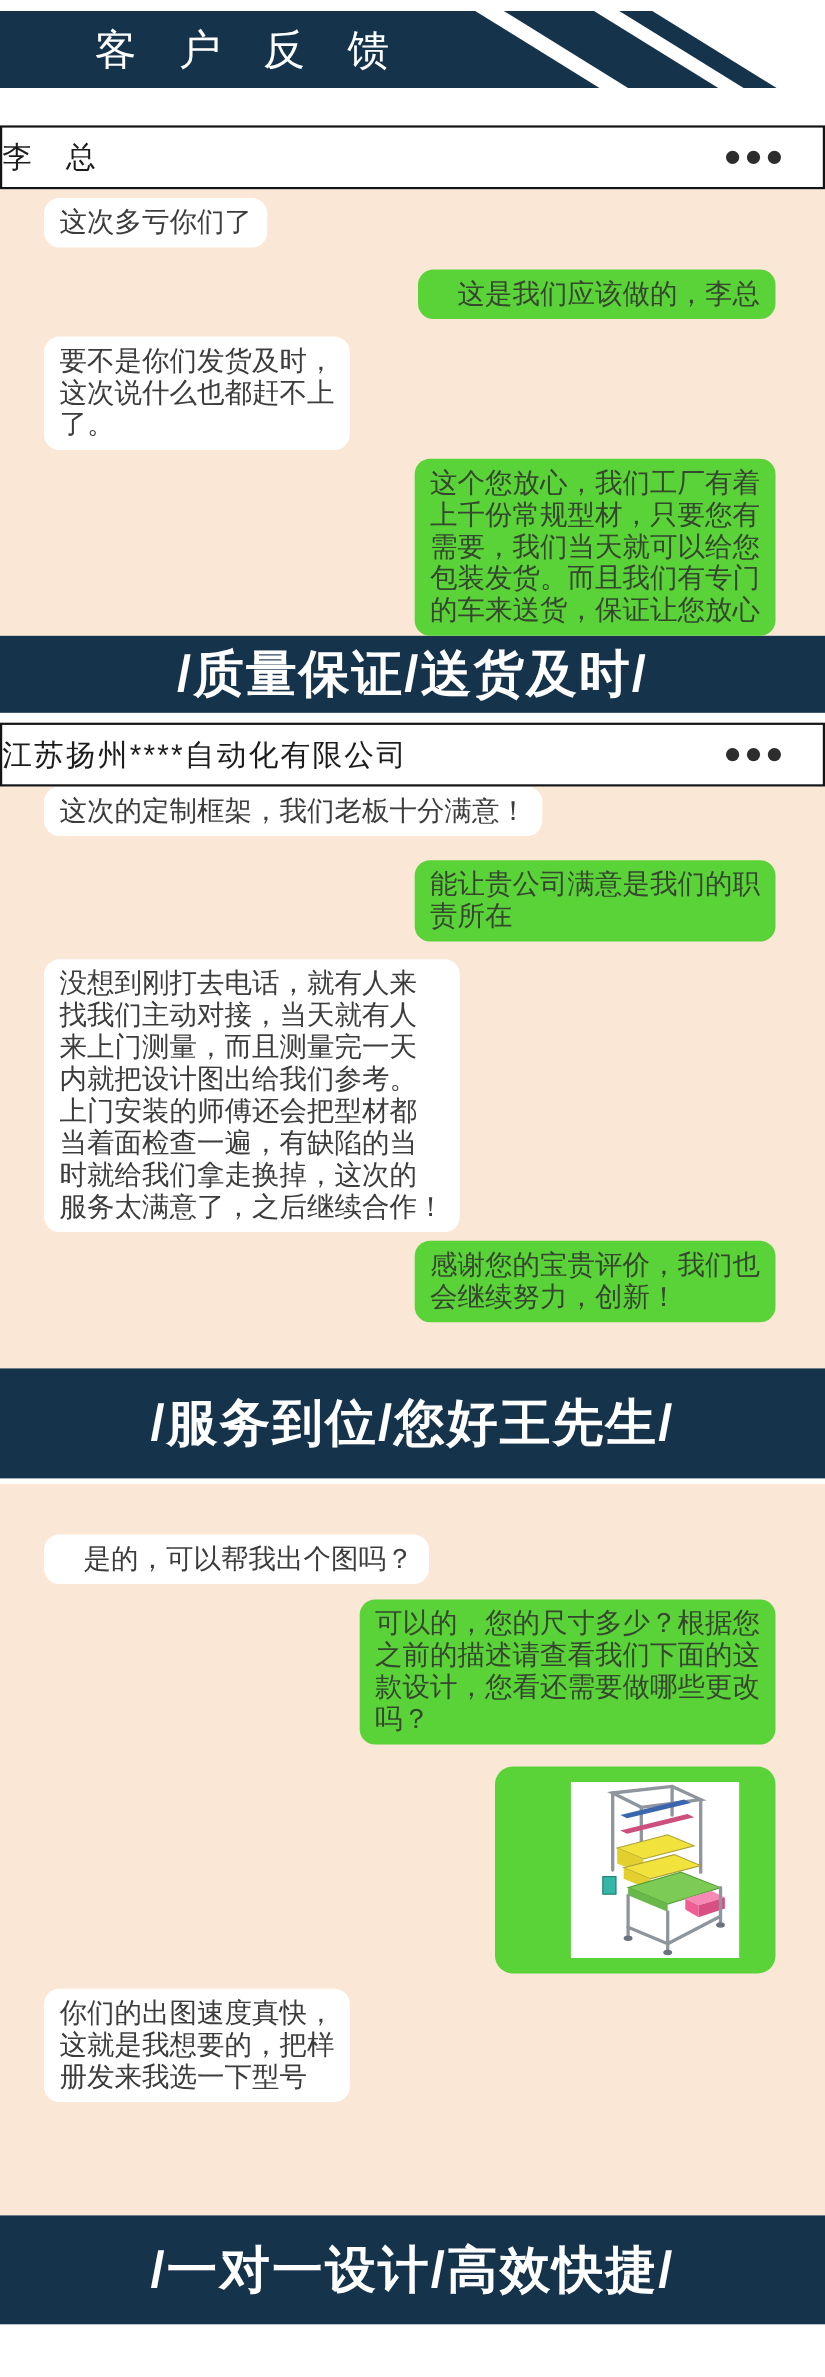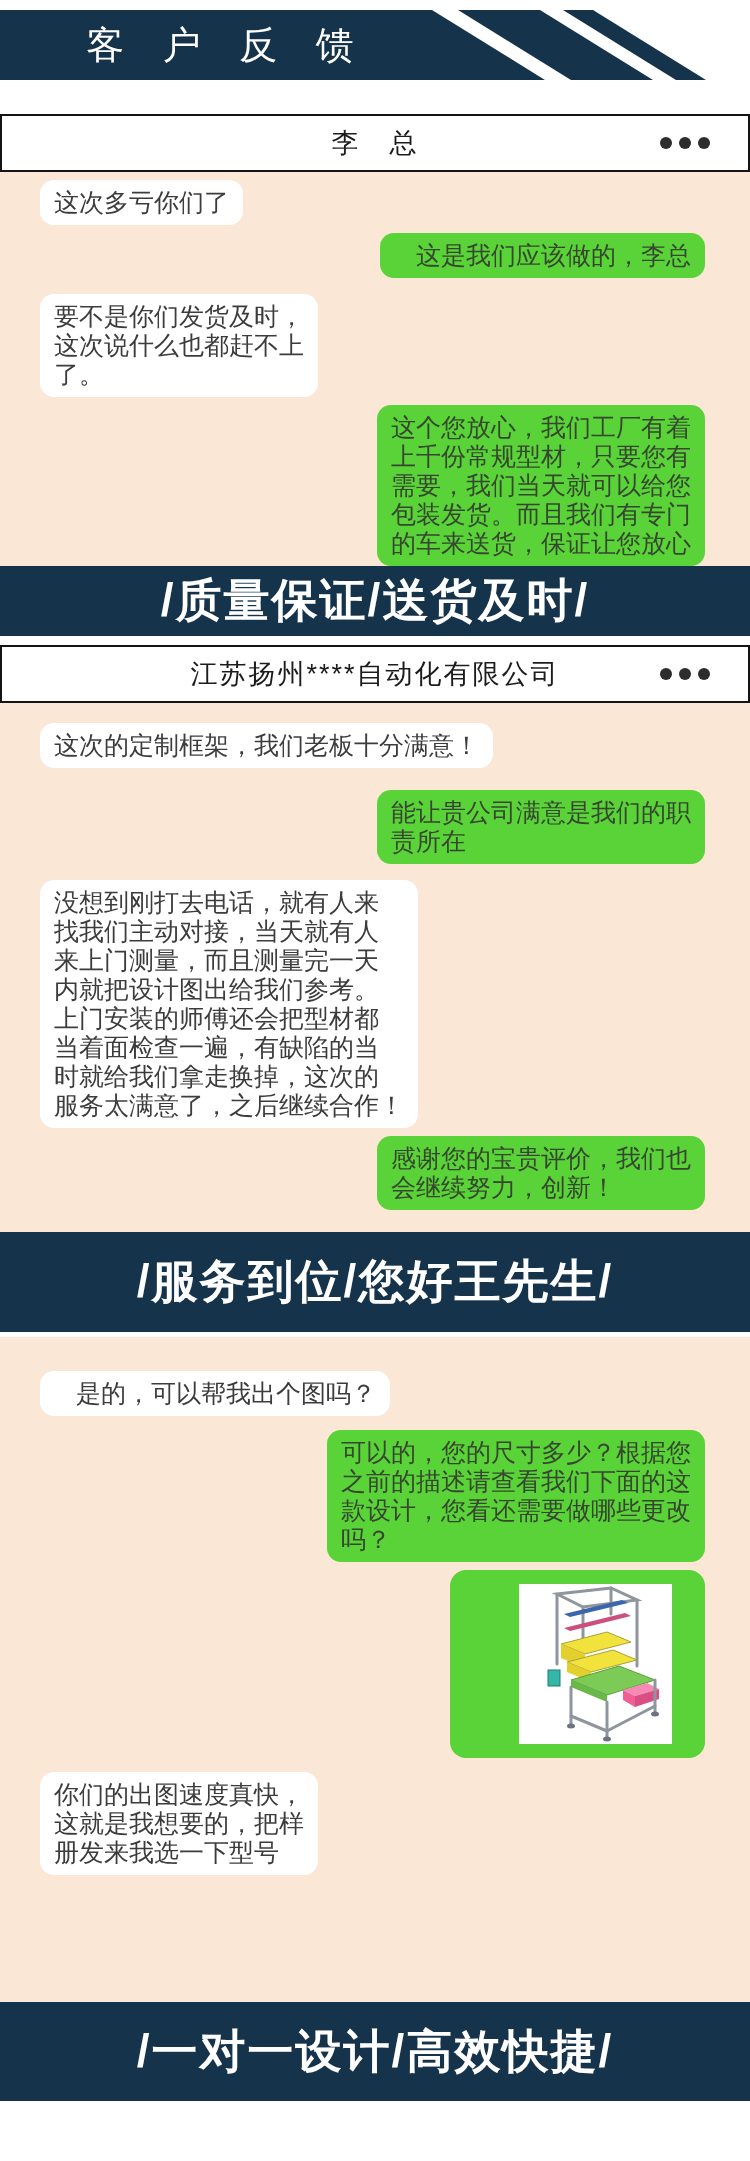--- a/index.html
+++ b/index.html
@@ -23,45 +23,45 @@
     color:#ffffff;font-size:38px;font-weight:normal;
     letter-spacing:14px;white-space:pre;text-indent:14px;
   }
   .gap34{height:34px;}
   .gap9{height:9px;}
   .gap5{height:5px;}
   
   .chatbar{
     height:58px;box-sizing:border-box;background:#ffffff;
     border:2px solid #141414;position:relative;
-    display:flex;align-items:center;justify-content:center;
+    display:flex;align-items:center;justify-content:flex-start;
   }
   .chatbar .cname{
     font-size:27px;color:#1c1c1c;letter-spacing:2px;white-space:pre;
   }
   .dots{
     position:absolute;right:38px;top:50%;transform:translateY(-50%);
     display:flex;gap:7px;cursor:pointer;
   }
   .dots i{width:12px;height:12px;border-radius:50%;background:#2d2d2d;display:block;}
   
   .section{
     background:var(--peach);display:flex;flex-direction:column;
     box-sizing:border-box;
   }
   .s1{min-height:390px;padding-top:8px;}
-  .s2{min-height:529px;padding-top:20px;}
+  .s2{min-height:529px;padding-top:0;}
   .s3{min-height:665px;padding-top:26px;}
   .bubble{
     width:fit-content;max-width:620px;padding:8px 14px;border-radius:14px;
     font-size:25px;line-height:29px;white-space:pre-line;
   }
   .in{background:#ffffff;color:#3c3c3c;align-self:flex-start;margin-left:40px;}
   .out{background:var(--green);color:#36462f;align-self:flex-end;margin-right:45px;}
-  .mt8{margin-top:8px;}  .mt12{margin-top:8px;padding-left:36px;} .mt14{margin-top:14px;}
+  .mt8{margin-top:8px;}  .mt12{margin-top:20px;padding-left:36px;} .mt14{margin-top:14px;}
   .mt16{margin-top:16px;}.mt22{margin-top:22px;}
   
   .img-bubble{
     width:255px;height:188px;box-sizing:border-box;border-radius:16px;
     background:var(--green);align-self:flex-end;margin-right:45px;
     display:flex;align-items:center;justify-content:center;cursor:pointer;
   }
   .img-frame{width:153px;height:160px;background:#ffffff;display:flex;align-items:center;justify-content:center;}
   
   .banner{

